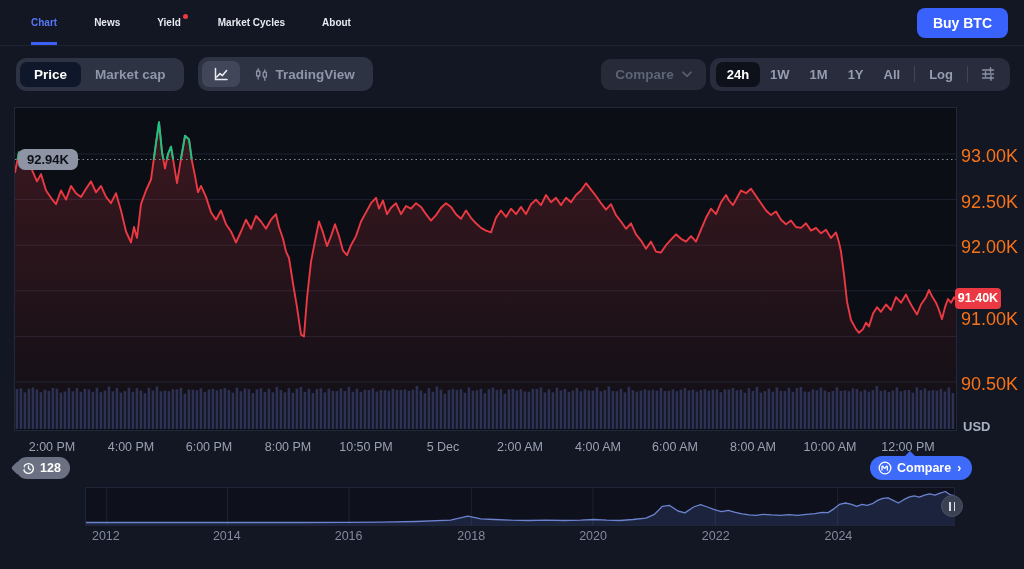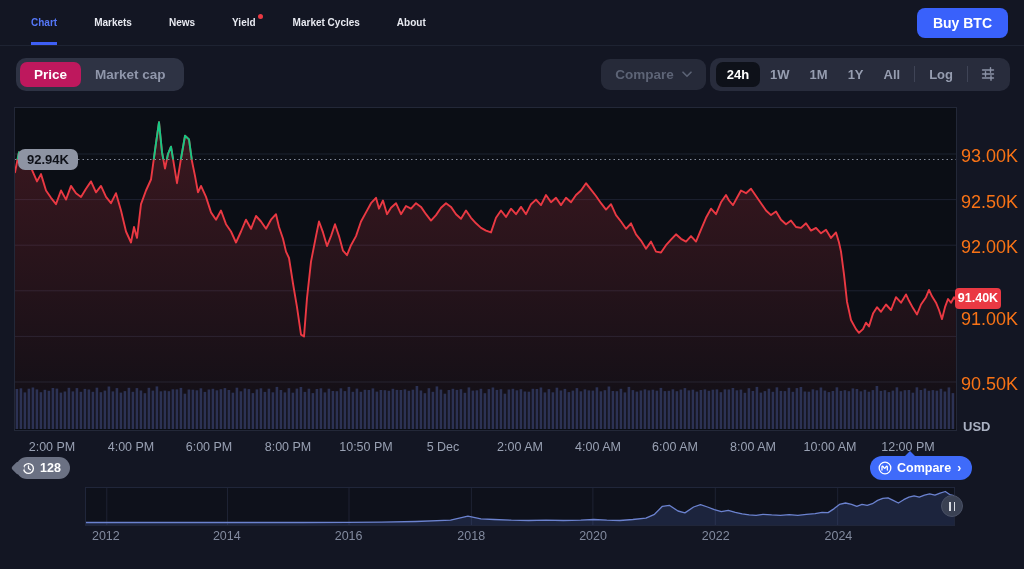--- a/index.html
+++ b/index.html
@@ -13,21 +13,21 @@
   .nav-tab{display:flex;align-items:center;font-size:10px;font-weight:700;color:#e8eaf1;
            cursor:pointer;border-bottom:3px solid transparent;border-top:3px solid transparent;position:relative;}
   .nav-tab.active{color:#5577f7;border-bottom-color:#3e5ff5;}
   .yield-dot{position:absolute;top:11px;right:-7px;width:5px;height:5px;border-radius:50%;background:#ea3943;}
   .buy-btn{margin-left:auto;align-self:center;background:#3961fb;color:#fff;font-size:14px;font-weight:700;
            padding:7px 16px;border-radius:8px;cursor:pointer;}
 
   
   .toolbar{position:absolute;top:56px;left:16px;right:14px;height:36px;display:flex;align-items:center;}
   .seg{display:flex;align-items:center;background:#2e3344;border-radius:10px;padding:4px;margin-right:14px;}
-  .seg-on{background:#be185d;color:#fff;border-radius:7px;padding:5px 14px;font-weight:700;font-size:13.5px;cursor:pointer;}
+  .seg-on{background:#0f172a;color:#fff;border-radius:7px;padding:5px 14px;font-weight:700;font-size:13.5px;cursor:pointer;}
   .seg-off{color:#8f96aa;padding:5px 14px;font-weight:600;font-size:13.5px;cursor:pointer;display:flex;align-items:center;gap:7px;}
   .seg-icon-on{background:#414759;border-radius:7px;padding:5px 11px;display:flex;align-items:center;cursor:pointer;}
   .toolbar-right{margin-left:auto;display:flex;align-items:center;gap:4px;}
   .compare-btn{background:#262a39;color:#5d6476;font-size:13.5px;font-weight:600;border-radius:9px;
                padding:8px 14px;display:flex;align-items:center;gap:8px;cursor:pointer;}
   .range-seg{display:flex;align-items:center;background:#282c3c;border-radius:10px;padding:4px 6px;}
   .range-on{background:#0e1119;color:#fff;border-radius:7px;padding:5px 11px;font-weight:700;font-size:13px;cursor:pointer;}
   .range-off{color:#969db0;padding:5px 10px;font-weight:600;font-size:13px;cursor:pointer;}
   .vdiv{width:1px;height:16px;background:#3f4456;margin:0 4px;}
   .gear{padding:4px 8px;display:flex;align-items:center;cursor:pointer;}
@@ -71,36 +71,56 @@
   .icon-svg{display:block;}
 </style>
 </head>
 <body>
 
 <div class="page">
 
   <div class="nav">
     <div class="nav-tabs">
       <div class="nav-tab active">Chart</div>
-      <div class="nav-tab">Markets</div>
       <div class="nav-tab">News</div>
       <div class="nav-tab">
         <span>Yield</span>
         <span class="yield-dot"></span>
       </div>
       <div class="nav-tab">Market Cycles</div>
       <div class="nav-tab">About</div>
     </div>
     <div class="buy-btn">Buy BTC</div>
   </div>
 
   <div class="toolbar">
     <div class="seg">
       <div class="seg-on">Price</div>
       <div class="seg-off">Market cap</div>
+    </div>
+    <div class="seg">
+      <div class="seg-icon-on">
+        <svg class="icon-svg" width="16" height="16" viewBox="0 0 16 16">
+          <path d="M2.5 2.5 V13.5 H14" stroke="#e8eaf0" stroke-width="1.5" fill="none" stroke-linecap="round"></path>
+          <path d="M3.7 11 L7 7.6 L9.4 9.6 L13.6 4.6" stroke="#e8eaf0" stroke-width="1.6" fill="none" stroke-linecap="round" stroke-linejoin="round"></path>
+        </svg>
+      </div>
+      <div class="seg-off">
+        <svg class="icon-svg" width="15" height="15" viewBox="0 0 15 15">
+          <g stroke="#8f96aa" stroke-width="1.3" fill="none">
+            <line x1="4.2" y1="1.2" x2="4.2" y2="4"></line>
+              <rect x="2.6" y="4" width="3.2" height="5" rx="0.6"></rect>
+              <line x1="4.2" y1="9" x2="4.2" y2="12.6"></line>
+            <line x1="10.8" y1="2.4" x2="10.8" y2="5.2"></line>
+              <rect x="9.2" y="5.2" width="3.2" height="5" rx="0.6"></rect>
+              <line x1="10.8" y1="10.2" x2="10.8" y2="13.8"></line>
+          </g>
+        </svg>
+        <span>TradingView</span>
+      </div>
     </div>
 
     <div class="toolbar-right">
       <div class="compare-btn">
         <span>Compare</span>
         <svg class="icon-svg" width="10" height="7" viewBox="0 0 10 7">
           <path d="M1 1.2 L5 5.2 L9 1.2" stroke="#5d6476" stroke-width="1.6" fill="none" stroke-linecap="round"></path>
         </svg>
       </div>
       <div class="range-seg">

